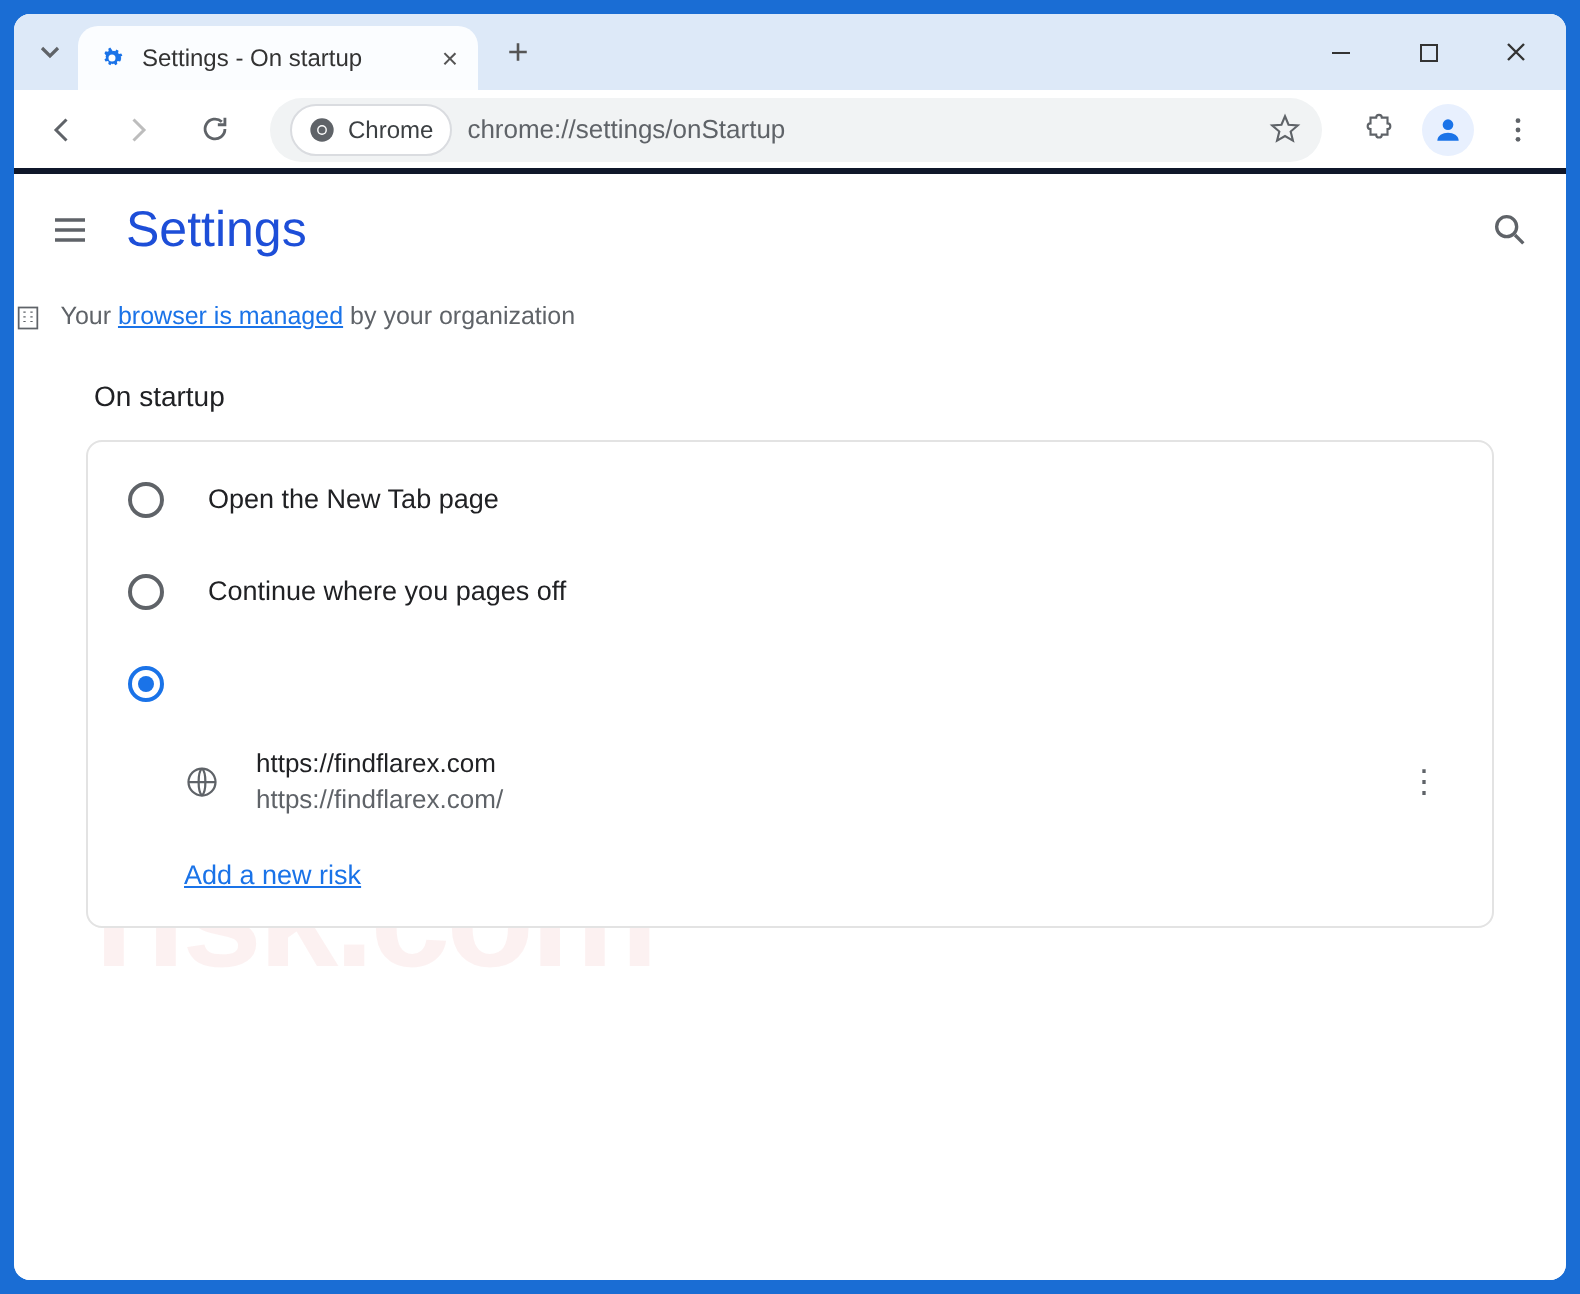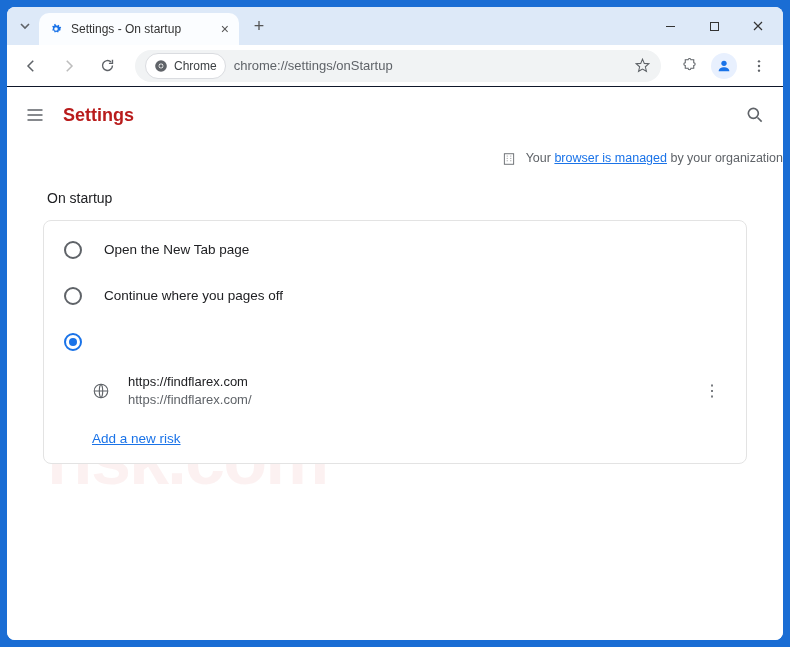--- a/index.html
+++ b/index.html
@@ -6,38 +6,38 @@
 body{width:790px;height:647px;background:#1a6dd4;padding:7px;position:relative;overflow:hidden}
 .window{width:100%;height:100%;background:#fff;border-radius:8px;overflow:hidden;display:flex;flex-direction:column}
 .titlebar{height:38px;background:#dde9f8;display:flex;align-items:center;padding:0 4px}
 .titlebar .dropdown{width:28px;height:28px;display:flex;align-items:center;justify-content:center;cursor:pointer}
 .tab{background:#fbfdff;border-radius:10px 10px 0 0;height:32px;margin-top:6px;display:flex;align-items:center;padding:0 10px;gap:8px;min-width:200px}
 .tab-title{font-size:12px;color:#333}
 .tab .close{margin-left:auto;font-size:14px;color:#555;cursor:pointer}
 .newtab{width:28px;height:28px;display:flex;align-items:center;justify-content:center;font-size:18px;color:#555;cursor:pointer;margin-left:6px}
 .winctrl{margin-left:auto;display:flex;gap:2px}
 .winctrl div{width:42px;height:30px;display:flex;align-items:center;justify-content:center;cursor:pointer;color:#333}
-.toolbar{height:42px;background:#fff;border-bottom:1px solid #0f172a;display:flex;align-items:center;padding:0 8px;gap:6px}
+.toolbar{height:42px;background:#fff;border-bottom:3px solid #0f172a;display:flex;align-items:center;padding:0 8px;gap:6px}
 .navbtn{width:32px;height:32px;display:flex;align-items:center;justify-content:center;border-radius:16px;cursor:pointer;color:#5f6368}
 .navbtn.disabled{color:#bdbdbd}
 .omnibox{flex:1;height:32px;background:#f1f3f4;border-radius:16px;display:flex;align-items:center;padding:0 10px;gap:8px;margin:0 6px}
 .omni-chip{background:#fff;border:1px solid #dadce0;border-radius:14px;height:26px;display:flex;align-items:center;padding:0 8px;gap:6px;font-size:12px;color:#3c4043}
 .url{font-size:13px;color:#5f6368;flex:1}
 .omni-icon{color:#5f6368;cursor:pointer}
 .toolbar .avatar{width:26px;height:26px;border-radius:13px;background:#e8f0fe;display:flex;align-items:center;justify-content:center;color:#1a73e8}
 .content{flex:1;background:#fff;position:relative;overflow:hidden}
 .watermark{position:absolute;inset:0;display:flex;align-items:center;justify-content:center;pointer-events:none}
 .watermark span{font-size:180px;font-weight:900;color:#000;opacity:.04;transform:translateY(-30px);letter-spacing:-6px}
 .watermark2{position:absolute;bottom:140px;left:40px;right:0;pointer-events:none}
 .watermark2 span{font-size:72px;font-weight:900;color:#c00;opacity:.05;letter-spacing:-2px}
 .header{height:56px;display:flex;align-items:center;padding:0 18px;gap:18px;position:relative;z-index:2}
 .hamburger{cursor:pointer;color:#5f6368}
-.header h1{font-size:18px;font-weight:700;color:#b91c1c}
+.header h1{font-size:25px;font-weight:400;color:#1d4ed8}
 .header .search{margin-left:auto;cursor:pointer;color:#5f6368}
-.managed{text-align:right;font-size:12.5px;color:#5f6368;padding:8px 0 16px;position:relative;z-index:2}
+.managed{text-align:left;font-size:12.5px;color:#5f6368;padding:8px 0 16px;position:relative;z-index:2}
 .managed a{color:#1a73e8;text-decoration:underline}
 .section{width:704px;margin:0 auto;position:relative;z-index:2}
 .section-title{font-size:14px;color:#202124;font-weight:500;padding:8px 4px 14px}
 .card{background:#fff;border:1px solid #e3e3e3;border-radius:8px;padding:6px 0 4px}
 .radio-row{display:flex;align-items:center;padding:14px 20px;gap:22px;cursor:pointer}
 .radio{width:18px;height:18px;border:2px solid #5f6368;border-radius:50%;position:relative;flex-shrink:0}
 .radio.sel{border-color:#1a73e8}
 .radio.sel::after{content:"";position:absolute;inset:3px;background:#1a73e8;border-radius:50%}
 .radio-label{font-size:13.5px;color:#202124}
 .page-row{display:flex;align-items:center;padding:8px 20px 8px 48px;gap:18px}

